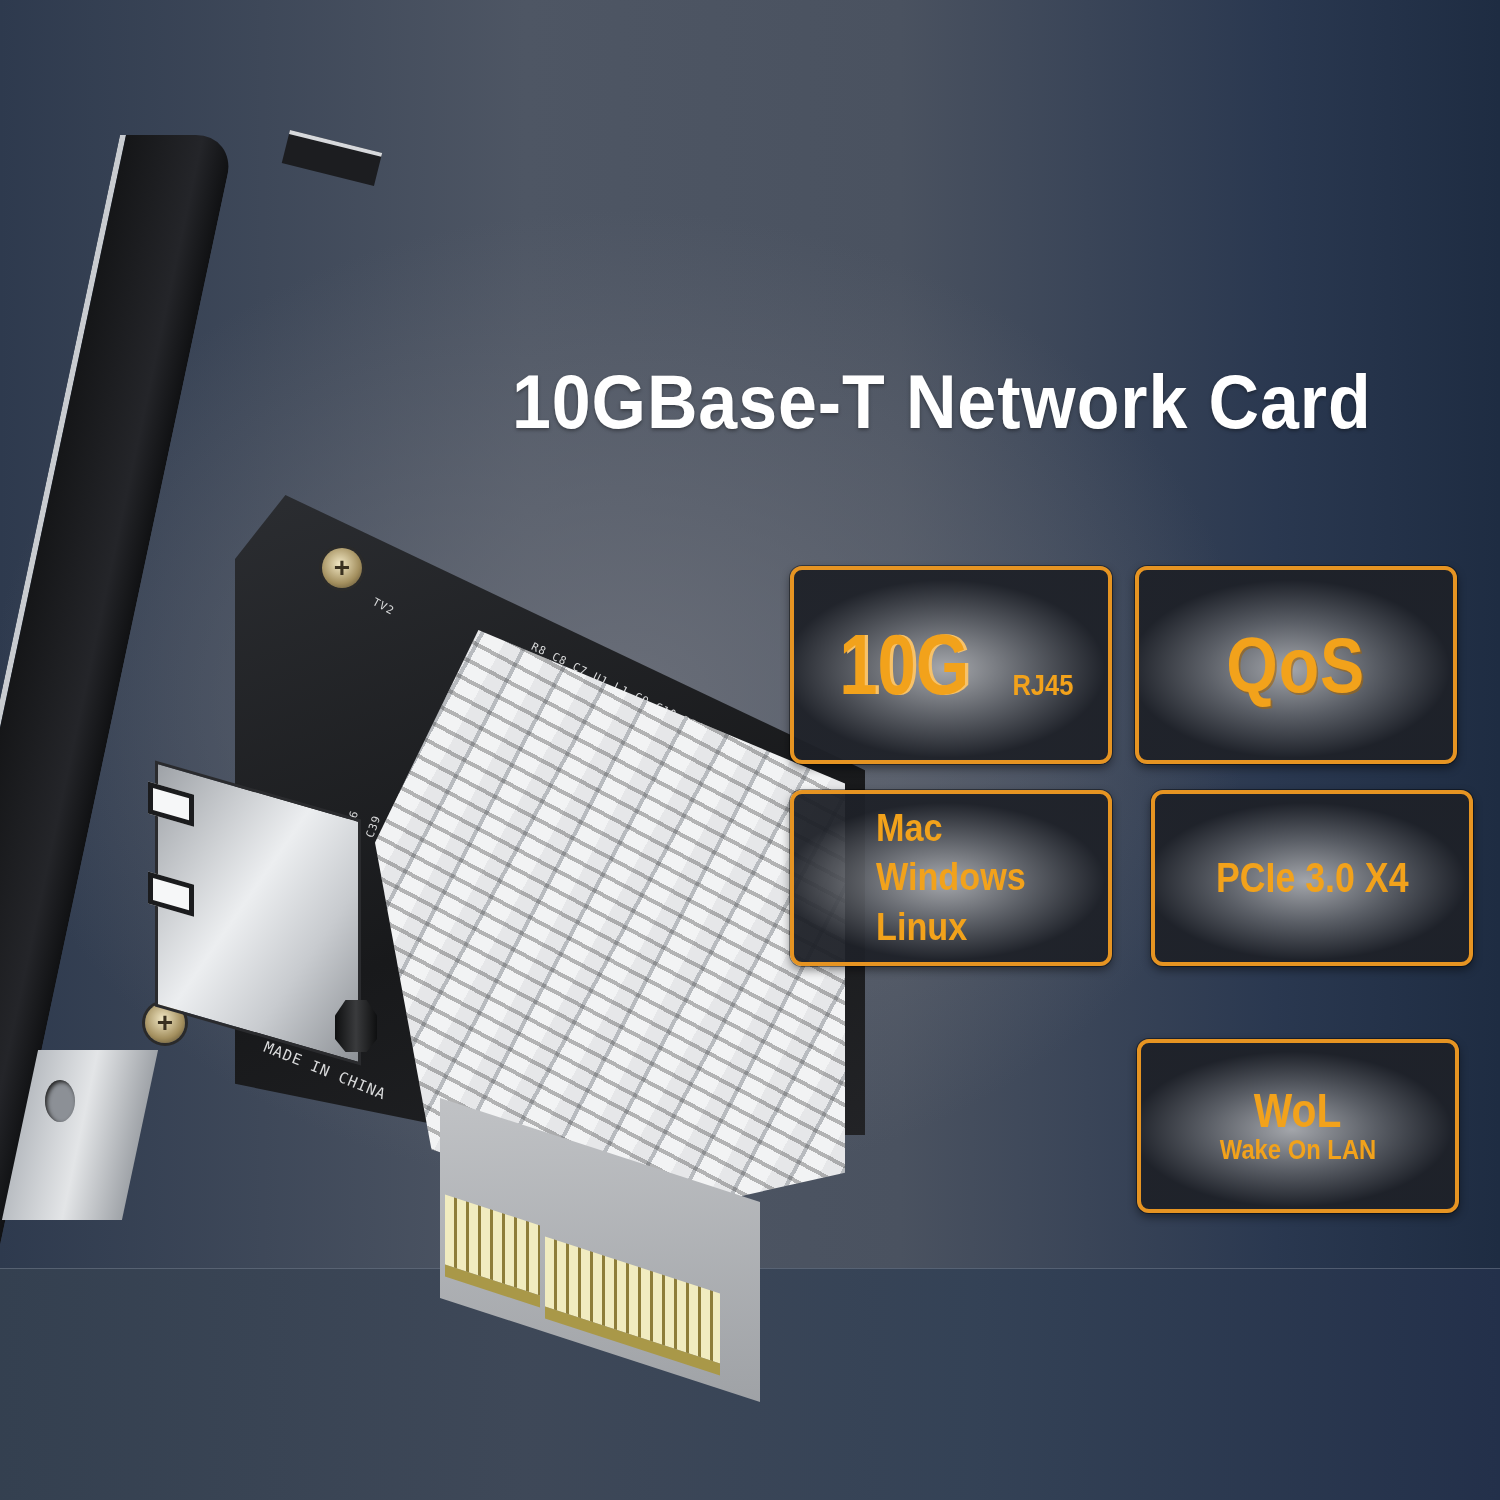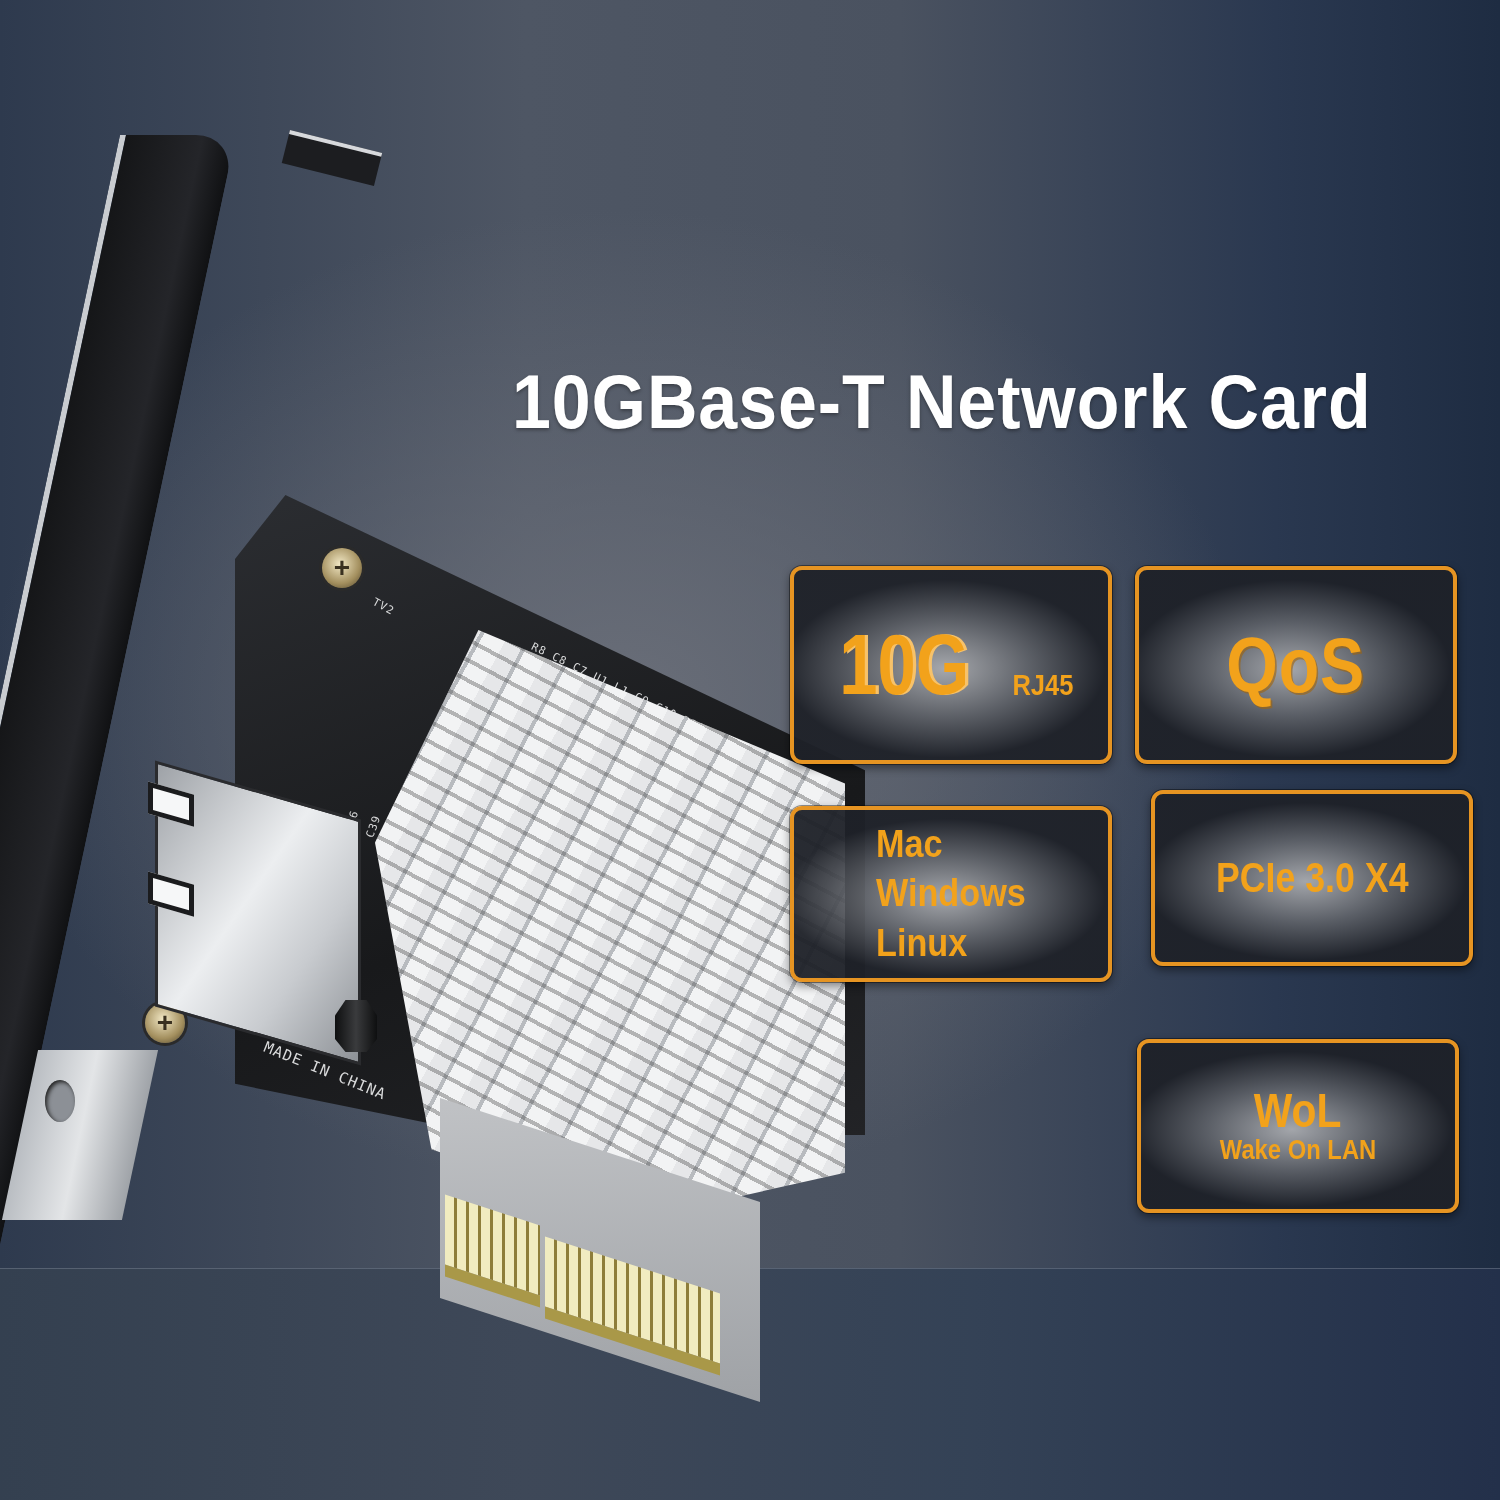--- a/index.html
+++ b/index.html
@@ -97,21 +97,21 @@
     box-shadow:0 0 0 1px rgba(0,0,0,0.4), 0 4px 10px rgba(0,0,0,0.45);
     display:flex; flex-direction:column; align-items:center; justify-content:center;
     color:#f2a21b; font-weight:bold; text-align:center; pointer-events:auto;
   }
   .tile .big { font-size:60px; line-height:1; letter-spacing:1px; transform:scaleX(0.85); text-shadow:2px 2px 0 rgba(160,100,10,0.6); }
   .tile .small { font-size:28px; line-height:1.1; transform:scaleX(0.85); }
   .tile .mid { font-size:38px; line-height:1; transform:scaleX(0.85); }
   .tile-10g .row { display:flex; align-items:flex-end; justify-content:center;gap:31px; }
   .tile-10g .huge { font-size:86px; line-height:0.9; transform:scaleX(0.8); display:inline-block; text-shadow:4px 0 0 #f7c26a; }
   .tile-10g .sub { font-size:30px; margin-left:-10px; margin-bottom:2px; display:inline-block; transform:scaleX(0.85); }
-  .tile-os { align-items:flex-start; padding-left:82px;margin-top:16px; }
+  .tile-os { align-items:flex-start; padding-left:82px; }
   .tile-os .os-line { font-size:38px; line-height:1.3; transform:scaleX(0.9); transform-origin:left center; }
 </style>
 </head>
 <body>
 
 <div class="floor"></div>
 
 <div class="card-wrap">
   <div class="bracket"></div>
   <div class="bracket-tab"></div>

